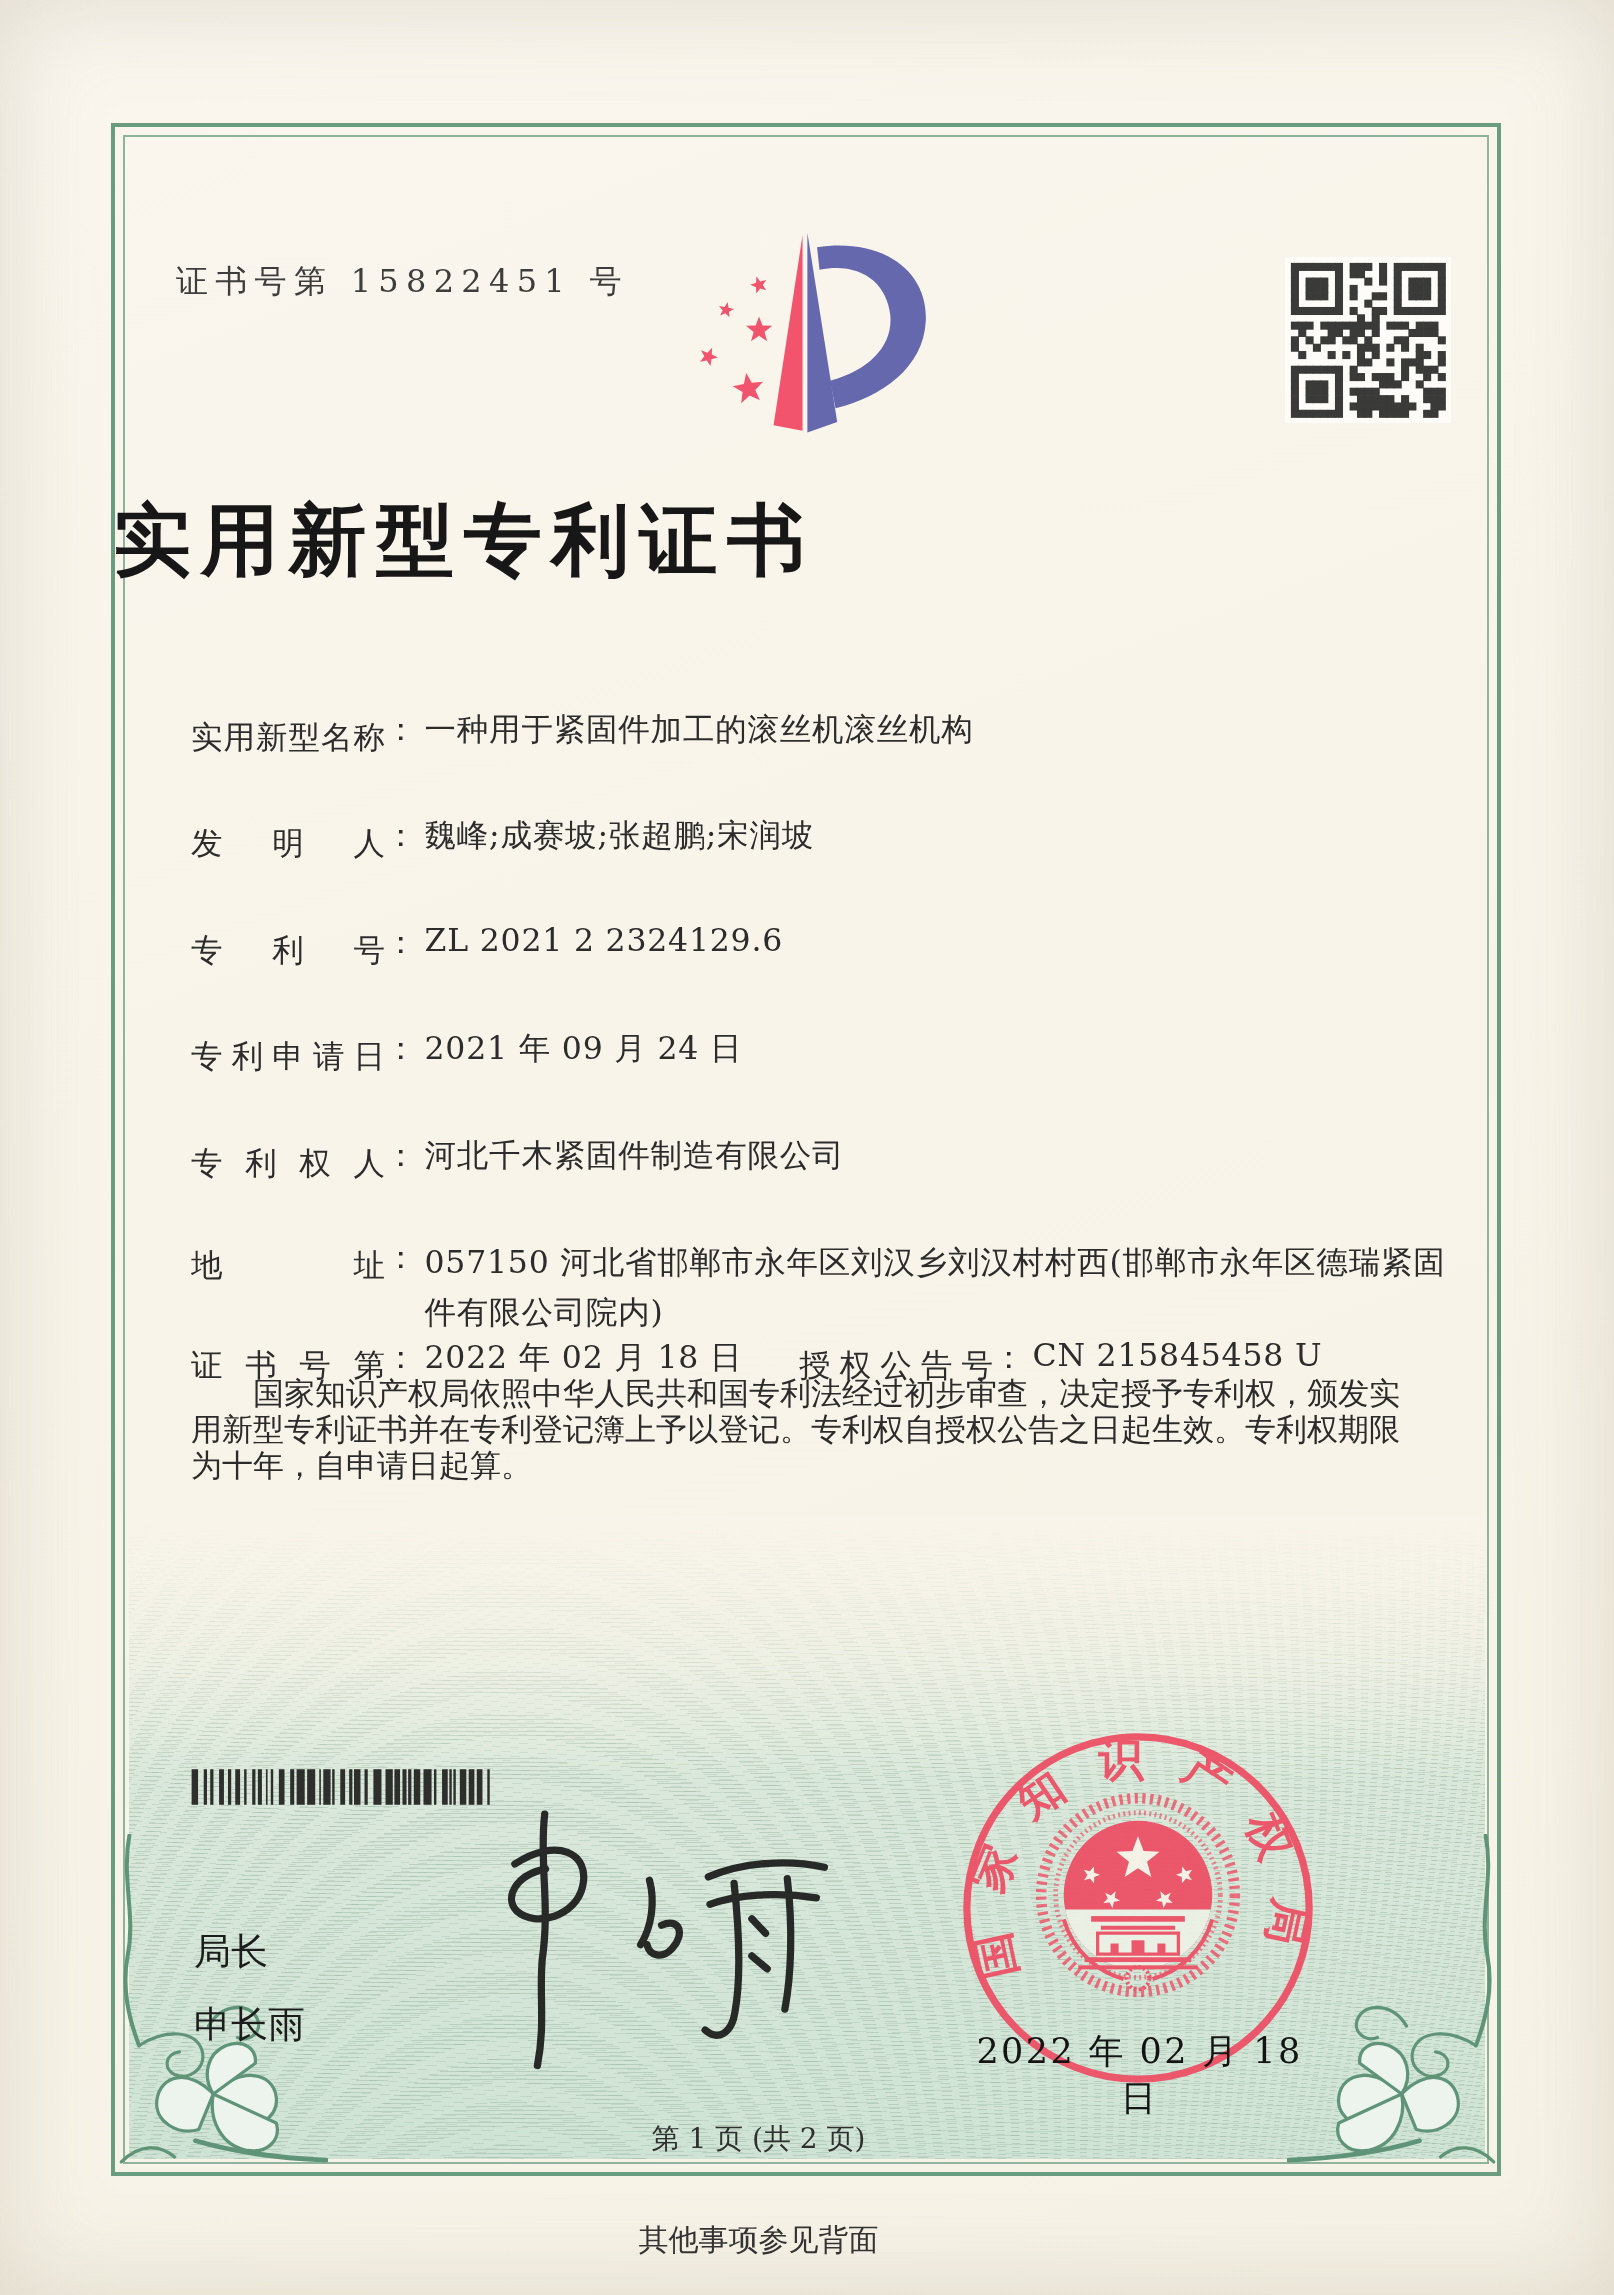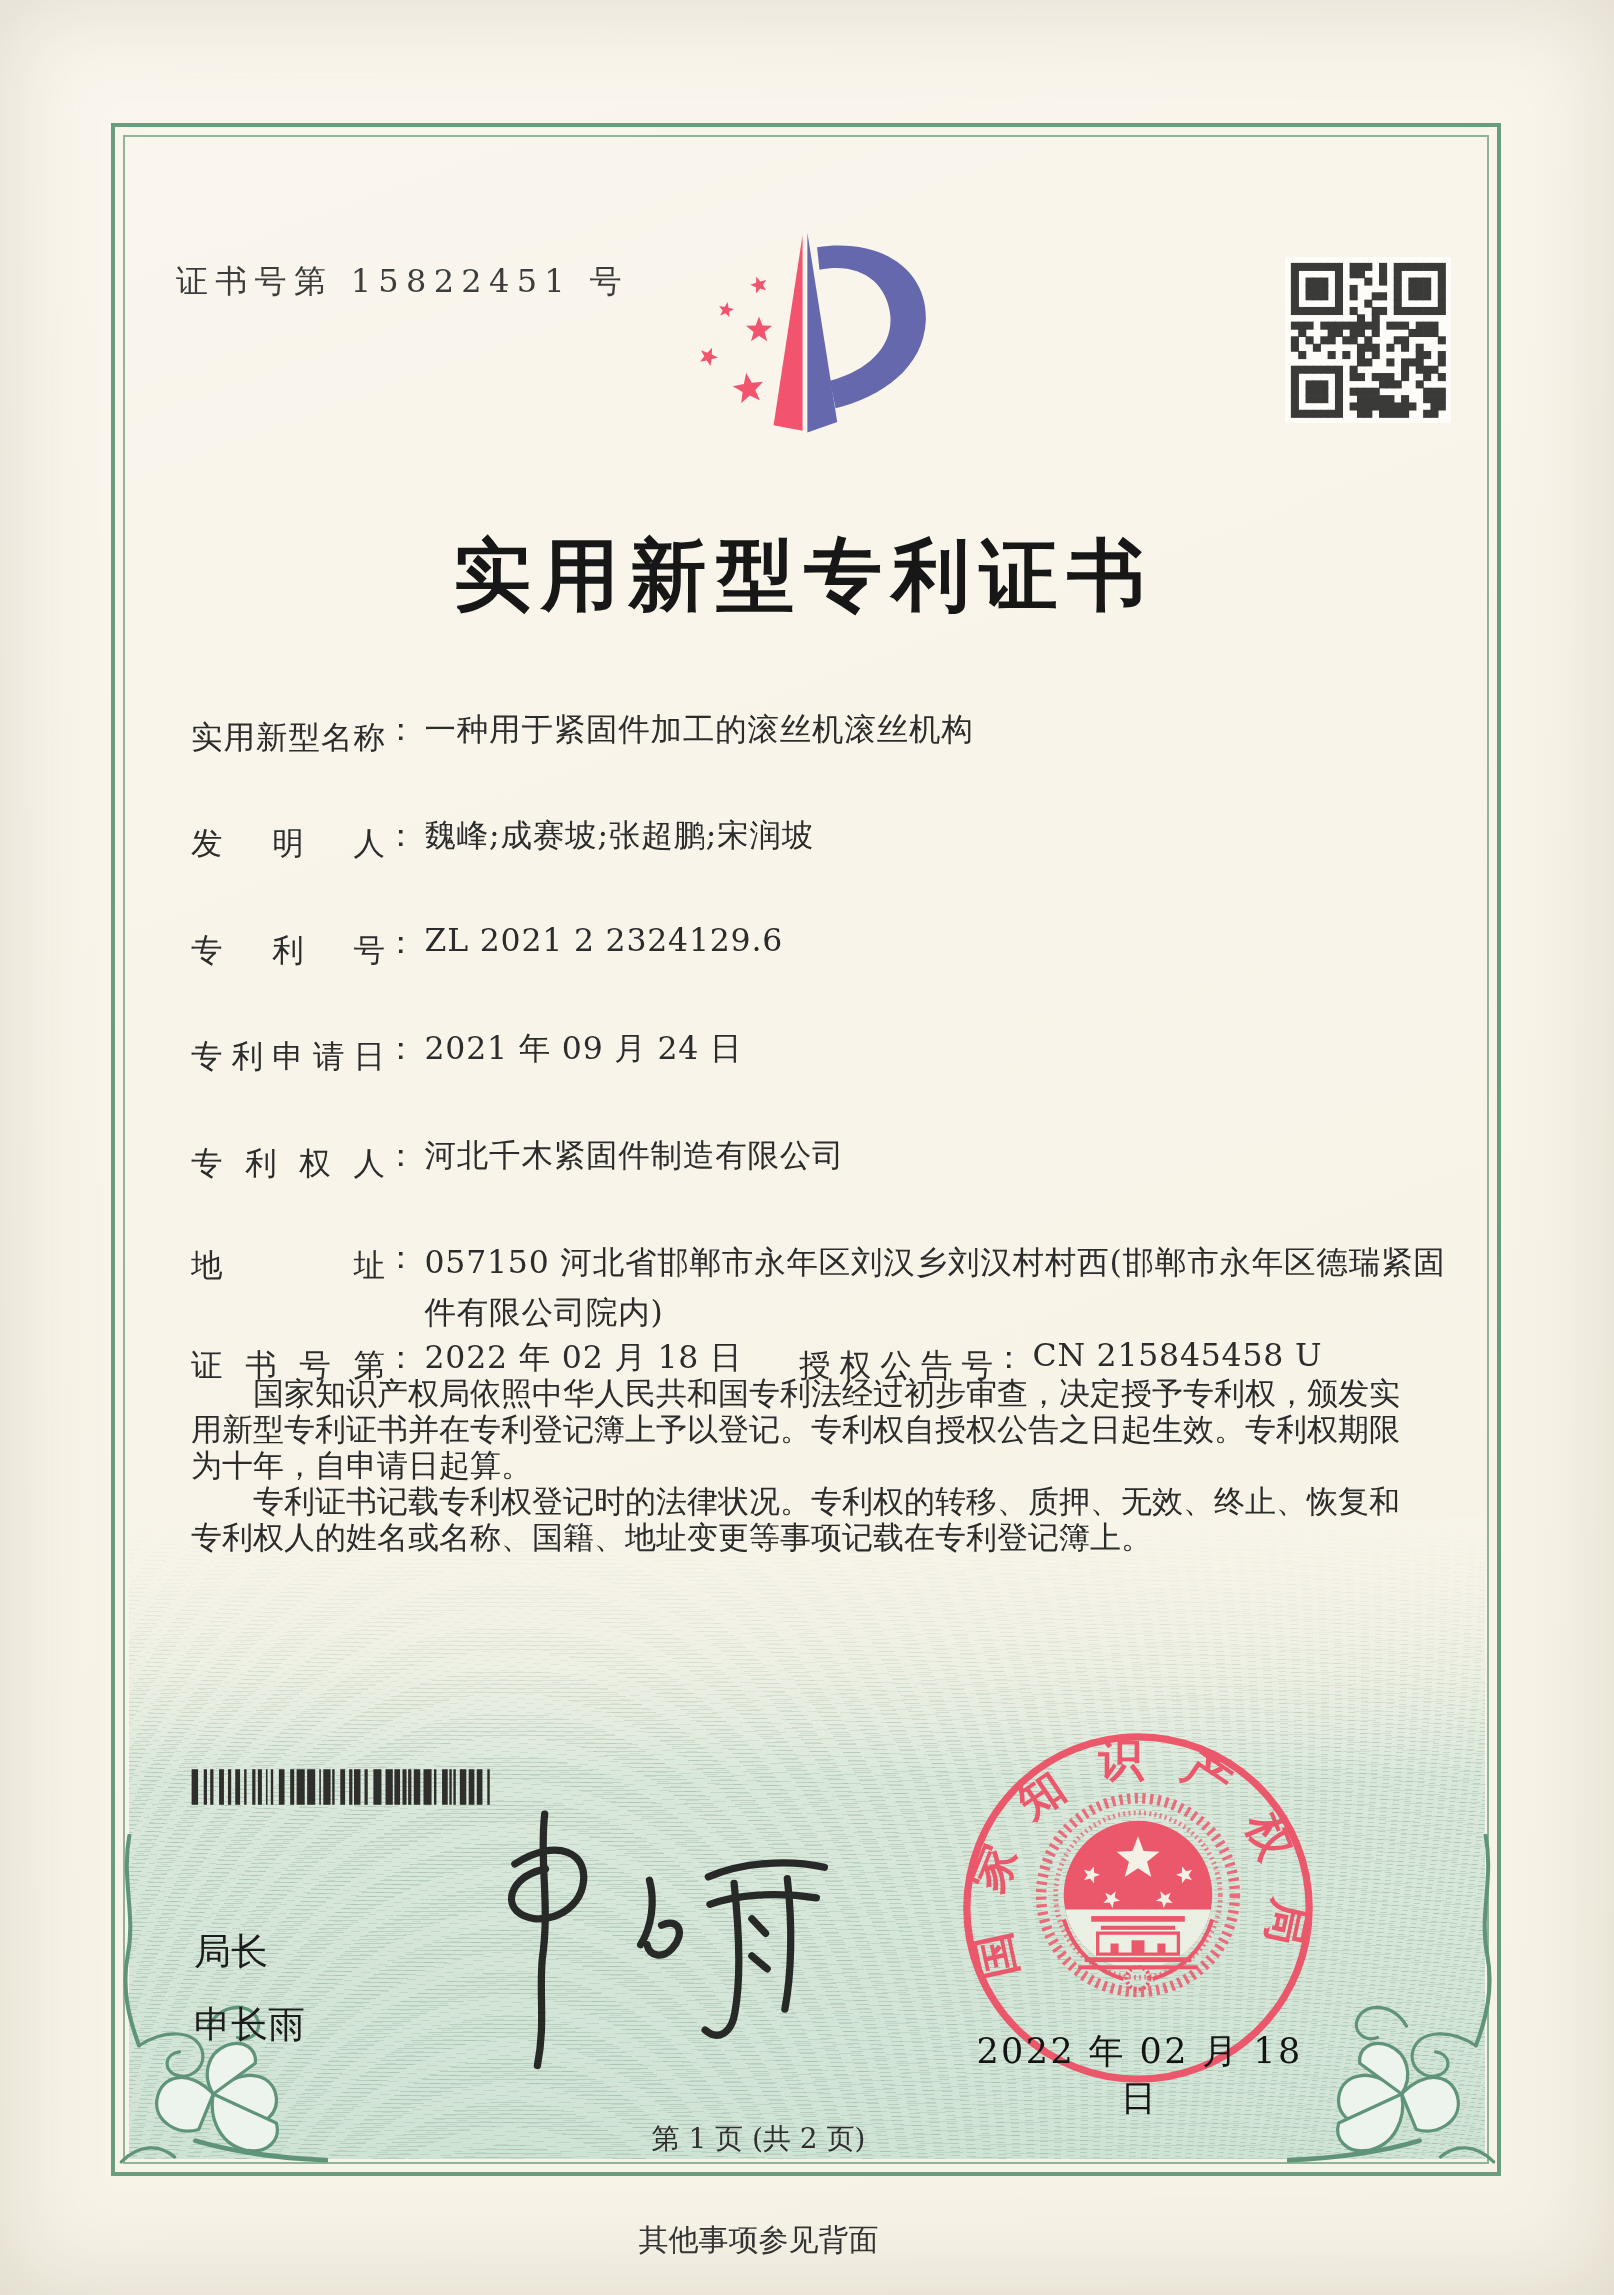--- a/index.html
+++ b/index.html
@@ -21,21 +21,21 @@
            linear-gradient(180deg, rgba(213,231,219,.15) 0%, rgba(208,228,214,.75) 40%, #cfe3d5 100%);}
   .panel-fade{position:absolute;left:0;top:0;width:100%;height:258px;
               background:linear-gradient(180deg,#f8f4e9 0%,rgba(248,244,233,.6) 45%,rgba(248,244,233,0) 100%);}
   .orn{position:absolute;width:210px;height:331px;z-index:3;}
   .orn-l{left:118px;top:1834px;}
   .orn-r{left:1287px;top:1834px;transform:scaleX(-1);}
   
   .cert-no{position:absolute;left:176px;top:260px;font-size:32px;letter-spacing:7.3px;color:#3d3d3d;}
   .logo{position:absolute;left:684px;top:223px;width:250px;height:211px;}
   .qr{position:absolute;left:1285px;top:257px;width:166px;height:166px;}
-  .title{position:absolute;left:113px;top:524px;width:1382px;text-align:center;
+  .title{position:absolute;left:113px;top:489px;width:1382px;text-align:left;
          font-size:78px;font-weight:700;letter-spacing:9.7px;color:#171717;}
   
   .row{position:absolute;left:191px;font-size:31.5px;color:#2c2c2c;white-space:nowrap;}
   .lbl{display:inline-block;width:194px;text-align:justify;text-align-last:justify;vertical-align:top;margin-top:8px;}
   .colon{display:inline-block;margin-right:8px;vertical-align:top;}
   .val{display:inline-block;vertical-align:top;letter-spacing:0.8px;}
   .val-wrap{white-space:normal;width:1025px;line-height:50px;}
   .row2{position:absolute;left:608px;top:0;}
   
   .paras{position:absolute;left:191px;top:1375px;width:1238px;font-size:31px;
@@ -373,21 +373,20 @@
   </div>
   <div class="row" style="top:1337px">
     <span class="lbl">证书号第</span><span class="colon">：</span><span class="val">2022 年 02 月 18 日</span>
     <span class="row2">
       <span class="lbl">授权公告号</span><span class="colon">：</span><span class="val">CN 215845458 U</span>
     </span>
   </div>
 
   <div class="paras">
     <p>国家知识产权局依照中华人民共和国专利法经过初步审查，决定授予专利权，颁发实用新型专利证书并在专利登记簿上予以登记。专利权自授权公告之日起生效。专利权期限为十年，自申请日起算。</p>
-    <p>专利证书记载专利权登记时的法律状况。专利权的转移、质押、无效、终止、恢复和专利权人的姓名或名称、国籍、地址变更等事项记载在专利登记簿上。</p>
   </div>
 
   <svg class="barcode" viewBox="0 0 380 44">
     <g id="bc-bars" fill="#2e2e2c">
         <rect x="2" y="0" width="8" height="44"></rect>
         <rect x="17" y="0" width="4" height="44"></rect>
         <rect x="25" y="0" width="4" height="44"></rect>
         <rect x="36" y="0" width="6" height="44"></rect>
         <rect x="47" y="0" width="4" height="44"></rect>
         <rect x="56" y="0" width="6" height="44"></rect>

